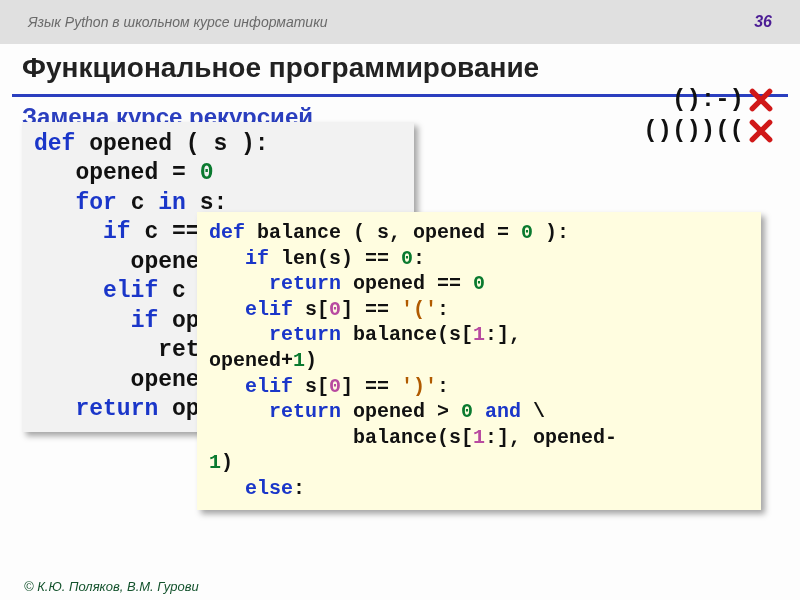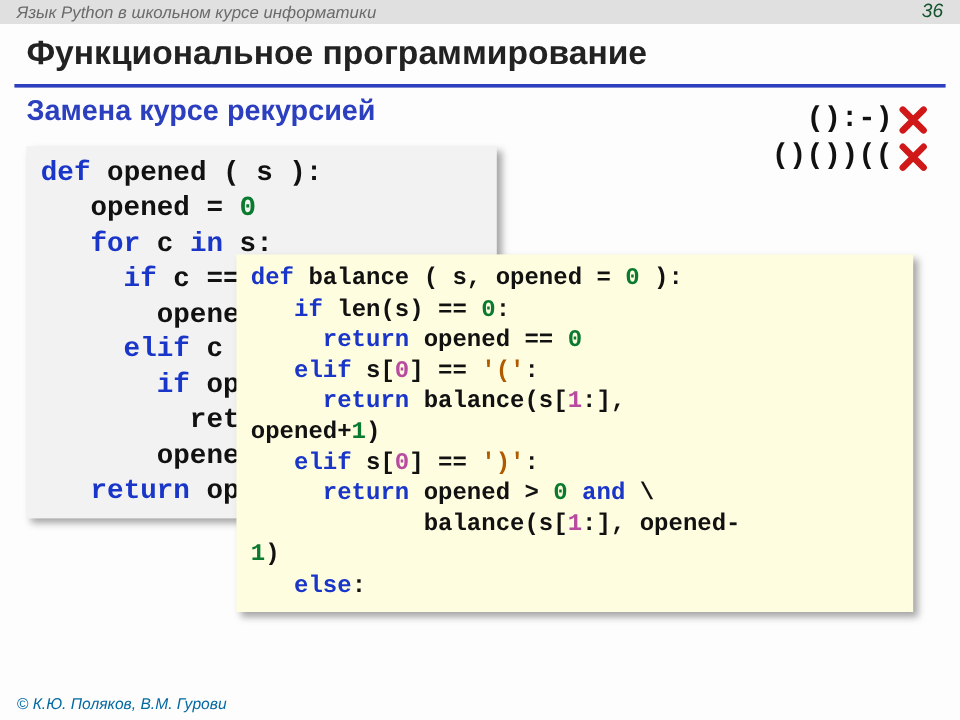--- a/index.html
+++ b/index.html
@@ -1,32 +1,32 @@
 <!DOCTYPE html>
 <html><head>
 <meta charset="utf-8">
 <style>
   * { box-sizing: border-box; margin: 0; padding: 0; }
   body { width: 800px; height: 600px; background: #fff; font-family: Verdana, Geneva, sans-serif; overflow: hidden; position: relative; }
   .slide { width: 800px; height: 600px; position: relative; background: #fdfdfd; }
-  .header-bar { height: 20px; background: #e0e0e0; display: flex; align-items: center; padding: 0 14px; font-style: italic; color: #6a6a6a; font-size: 14px; }
+  .header-bar { height: 44px; background: #e0e0e0; display: flex; align-items: center; padding: 0 28px; font-style: italic; color: #6a6a6a; font-size: 14px; }
   .header-bar .spacer { flex: 1; }
-  .page-num { font-style: italic; color: #14532d; font-weight: normal; font-size: 16px; }
+  .page-num { font-style: italic; color: #4c1d95; font-weight: bold; font-size: 16px; }
   .title { font-size: 28px; font-weight: bold; color: #222; padding: 8px 22px 10px; }
   .title-underline { height: 3px; background: #2b3fbf; margin: 0 12px 4px 12px; }
   .subtitle { font-size: 24px; font-weight: bold; color: #2b3fbf; padding: 2px 22px 6px; }
   .examples { position: absolute; top: 84px; right: 26px; font-family: "Courier New", monospace; font-size: 24px; font-weight: bold; color: #111; text-align: right; line-height: 1.3; }
   .examples .row { display: flex; align-items: center; justify-content: flex-end; gap: 4px; }
   .examples .txt { white-space: pre; }
   .mark { width: 26px; height: 26px; display: inline-flex; align-items: center; justify-content: center; }
   .code-box { position: absolute; background: #f2f2f2; box-shadow: 4px 4px 6px rgba(0,0,0,0.35); padding: 8px 12px; font-family: "Courier New", monospace; font-size: 23px; font-weight: bold; line-height: 1.28; white-space: pre; color: #111; }
   .code-box.yellow { background: #fffde0; }
   .cb1 { top: 122px; left: 22px; width: 392px; }
   .cb2 { top: 212px; left: 197px; width: 564px; font-size: 20px; }
-  .footer { position: absolute; bottom: 6px; left: 14px; font-style: italic; color: #0369a1; font-size: 13px; text-align: center; }
+  .footer { position: absolute; bottom: 6px; left: 24px; font-style: italic; color: #14532d; font-size: 13px; text-align: center; }
   .kw { color: #1a36c9; }
   .num { color: #0a7a2f; }
   .str { color: #b05a00; }
   .s0 { color: #b84aa0; }
 </style>
 </head>
 <body>
 <div class="slide">
 
 <div class="header-bar">

